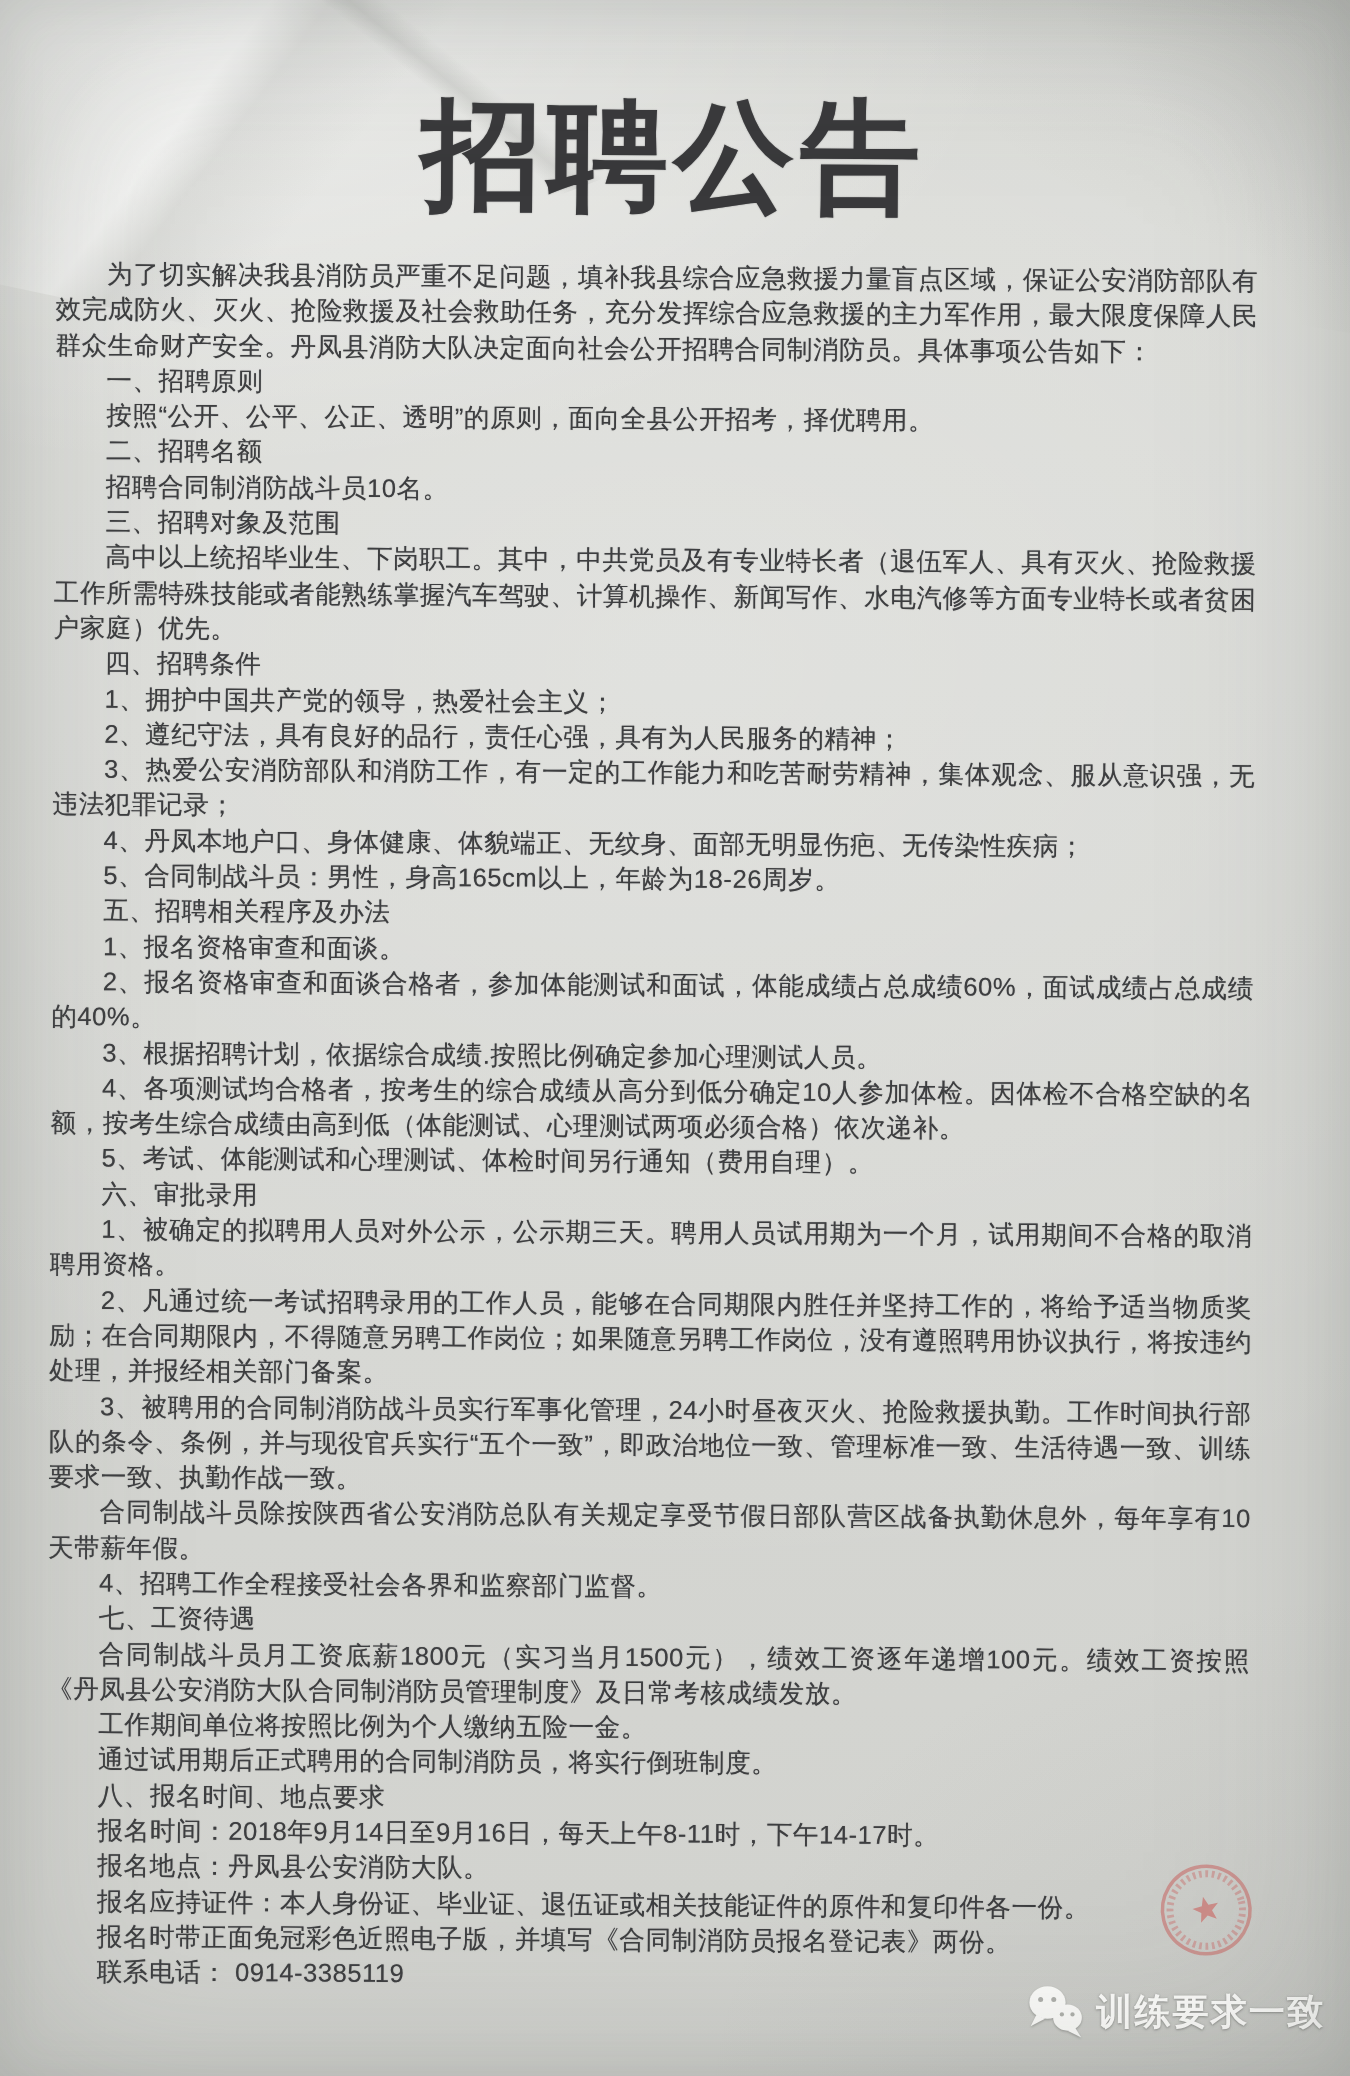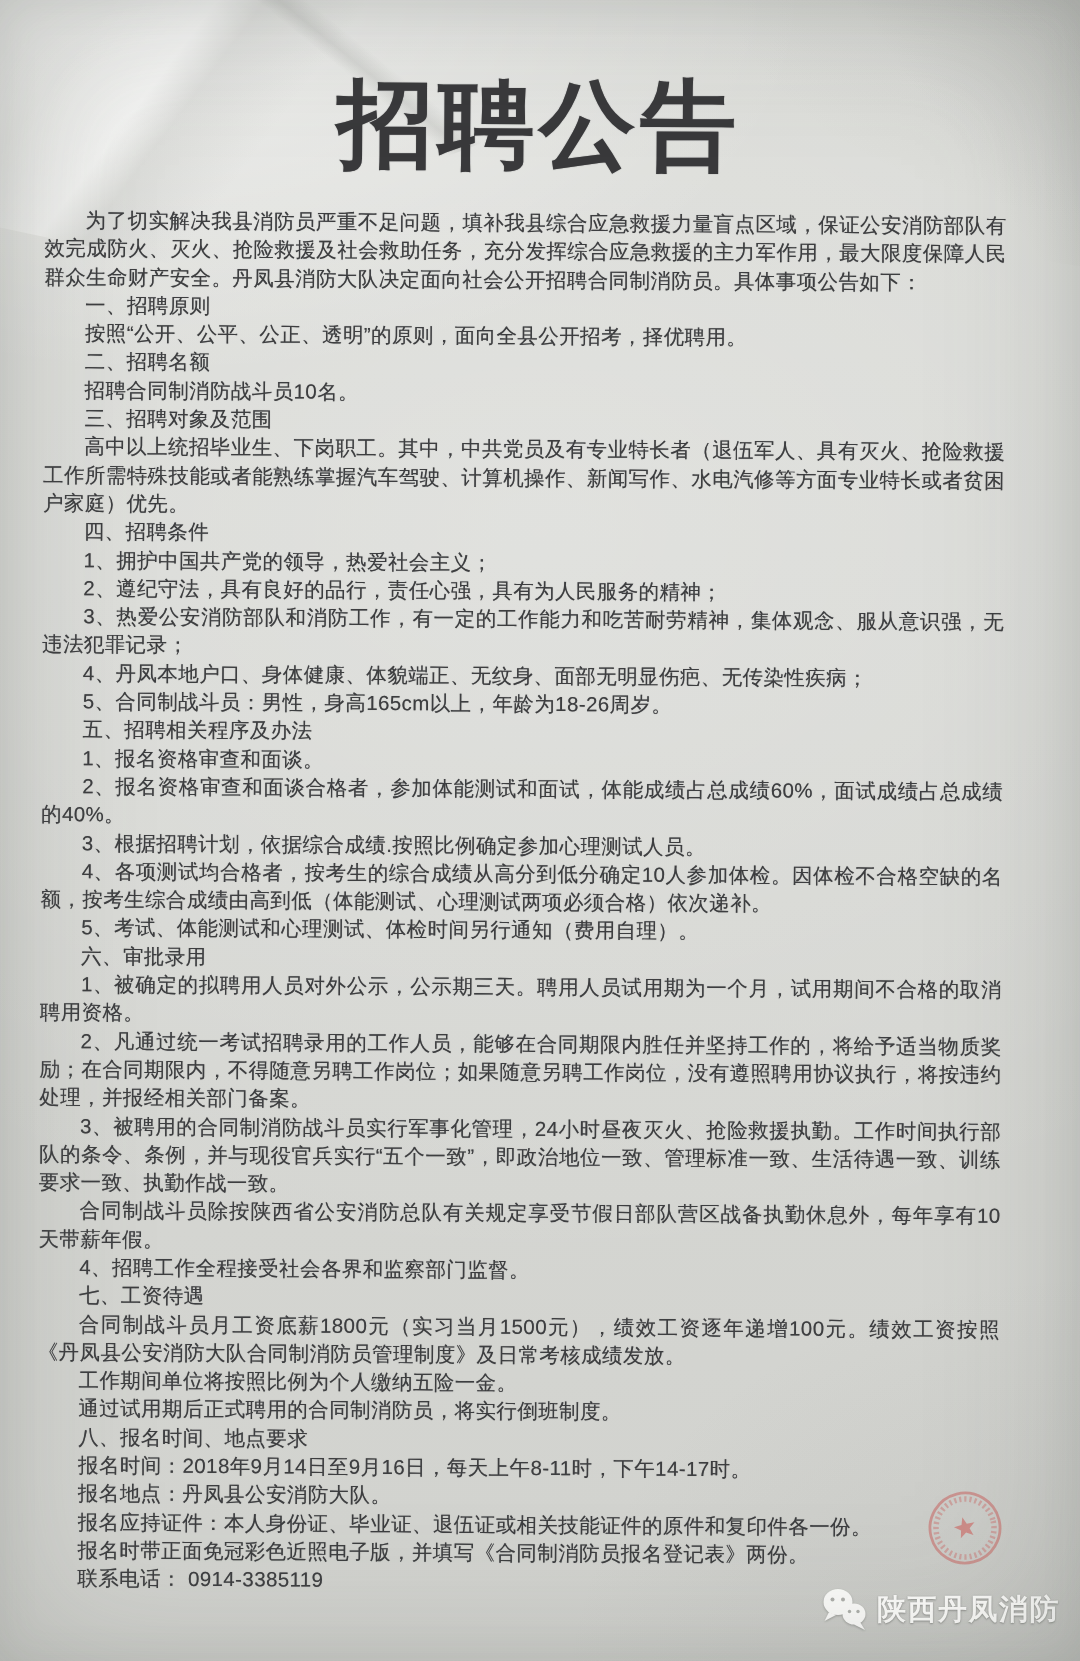--- a/index.html
+++ b/index.html
@@ -119,16 +119,16 @@
       <ellipse cx="34" cy="27" rx="11.5" ry="10.5"></ellipse>
       <path d="M40,35 L45,43 L34,37.5 Z"></path>
     </g>
     <g fill="#aeafab">
       <circle cx="12.5" cy="12.5" r="2"></circle>
       <circle cx="23" cy="12.5" r="2"></circle>
       <circle cx="29.5" cy="24.5" r="1.7"></circle>
       <circle cx="38" cy="24.5" r="1.7"></circle>
     </g>
   </svg>
-  <span class="wxlabel">陕西丹凤消防</span>
+  <span class="wxlabel">训练要求一致</span>
 </div>
 
 <div class="vignette"></div>
 
 </body></html>

